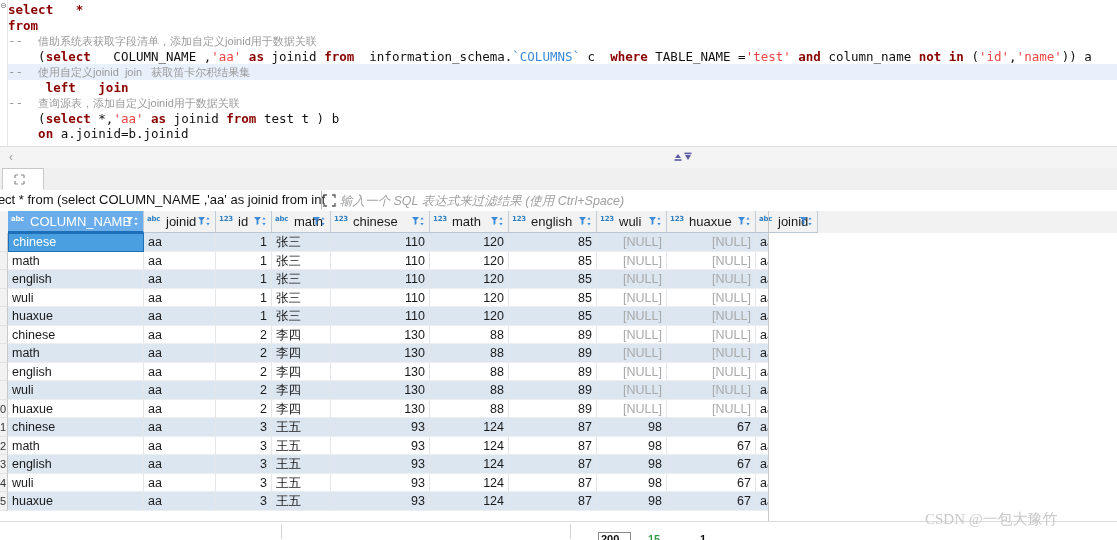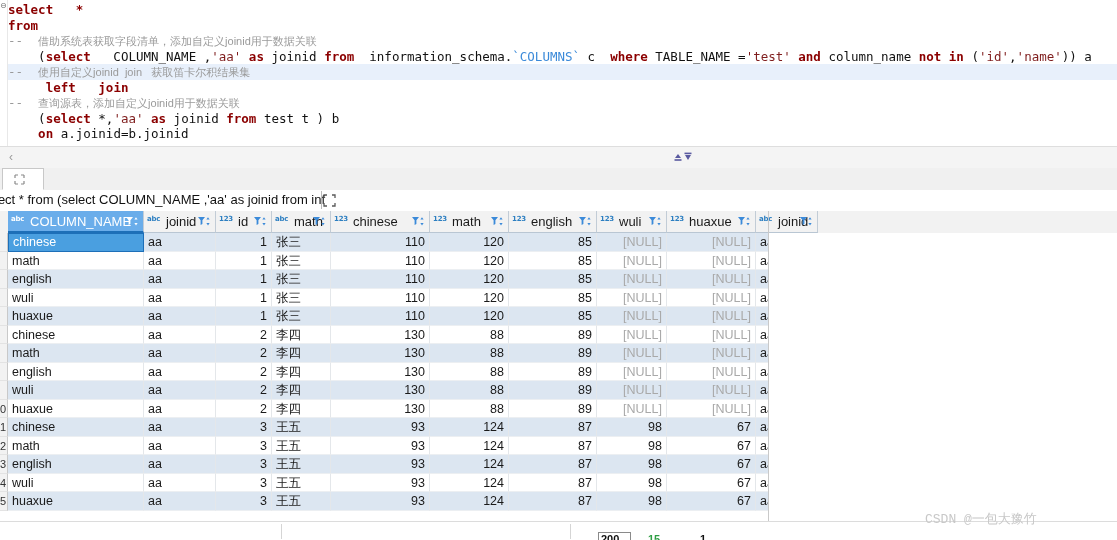--- a/index.html
+++ b/index.html
@@ -22,21 +22,21 @@
   }
   .code{
     position:absolute;left:8px;top:2px;right:0;
     font-family:"DejaVu Sans Mono","Liberation Mono",monospace;
     font-size:12.5px;line-height:15.5px;white-space:pre;
   }
   .ln{height:15.5px;white-space:pre;}
   .ln.hl{background:#e8f0fb;}
   .kw{color:#7c2d12;font-weight:bold;color:#8b0000;}
   .plain{color:#111;}
-  .str{color:#7f1d1d;}
+  .str{color:#ef4444;}
   .tick{color:#3b8ad9;}
   .cmt{color:#9a9a9a;font-family:"Liberation Sans","DejaVu Sans",sans-serif;font-size:11px;}
   .cmtdash{color:#9a9a9a;font-family:"DejaVu Sans Mono",monospace;}
   .fold{
     position:absolute;left:0px;top:3px;width:7px;height:7px;
     color:#6f6f6f;font-size:9px;line-height:7px;
   }
 
   
   .edgebar{
@@ -160,22 +160,22 @@
   }
   .tbbox{
     position:absolute;top:10px;width:33px;height:13px;border:1px solid #8a8a8a;
     background:#ffffff;box-sizing:border-box;
   }
   .tbgreen{color:#2f9e44;}
 
   
   .wm{
     position:absolute;left:925px;top:510px;
-    font-size:13px;color:#c8c8c8;white-space:nowrap;
-    font-family:Liberation Mono, monospace;
+    font-size:15px;color:#c8c8c8;white-space:nowrap;
+    font-family:Liberation Serif, serif;
   }
 </style>
 </head>
 <body>
 
 <div class="app">
 
   <div class="editor">
     <div class="gutter"></div>
     <div class="code" id="code-area"><div class="ln"><span class="kw">select</span><span class="plain">   </span><span class="kw">*</span></div><div class="ln"><span class="kw">from</span></div><div class="ln"><span class="cmtdash">--  </span><span class="cmt">借助系统表获取字段清单，添加自定义joinid用于数据关联</span></div><div class="ln"><span class="plain">    (</span><span class="kw">select</span><span class="plain">   COLUMN_NAME ,</span><span class="str">'aa'</span><span class="plain"> </span><span class="kw">as</span><span class="plain"> joinid </span><span class="kw">from</span><span class="plain">  information_schema.</span><span class="tick">`COLUMNS`</span><span class="plain"> c  </span><span class="kw">where</span><span class="plain"> TABLE_NAME =</span><span class="str">'test'</span><span class="plain"> </span><span class="kw">and</span><span class="plain"> column_name </span><span class="kw">not</span><span class="plain"> </span><span class="kw">in</span><span class="plain"> (</span><span class="str">'id'</span><span class="plain">,</span><span class="str">'name'</span><span class="plain">)) a</span></div><div class="ln hl"><span class="cmtdash">--  </span><span class="cmt">使用自定义joinid  join   获取笛卡尔积结果集</span></div><div class="ln"><span class="plain">     </span><span class="kw">left</span><span class="plain">   </span><span class="kw">join</span></div><div class="ln"><span class="cmtdash">--  </span><span class="cmt">查询源表，添加自定义joinid用于数据关联</span></div><div class="ln"><span class="plain">    (</span><span class="kw">select</span><span class="plain"> *,</span><span class="str">'aa'</span><span class="plain"> </span><span class="kw">as</span><span class="plain"> joinid </span><span class="kw">from</span><span class="plain"> test t ) b</span></div><div class="ln"><span class="plain">    </span><span class="kw">on</span><span class="plain"> a.joinid=b.joinid</span></div></div>
@@ -205,20 +205,21 @@
   </div>
 
   <div class="filterbar">
     <span class="filtersql">lect * from (select COLUMN_NAME ,'aa' as joinid from inf</span>
     <span class="filtersep"></span>
     <span class="filtericon">
       <svg width="13" height="13" viewBox="0 0 13 13">
         <path d="M1 4 L1 1 L4 1 M12 4 L12 1 L9 1 M1 9 L1 12 L4 12 M12 9 L12 12 L9 12" stroke="#5a5a5a" stroke-width="1.3" fill="none"></path>
       </svg>
     </span>
+    <span class="filterph">输入一个 SQL 表达式来过滤结果 (使用 Ctrl+Space)</span>
   </div>
 
   <div class="grid">
     <div class="hdrrow" id="header-row">
       <div class="rownum-hdr"></div>
     <div class="th sel" style="left: 8px; width: 136px;">
           <span class="typ">abc</span>
           <span class="tname">COLUMN_NAME</span>
           <span class="fsort" style="right: 3px;"><svg width="15" height="14" viewBox="0 0 15 14">
               <path d="M1 2 L8 2 L5.4 5.2 L5.4 9 L3.6 10 L3.6 5.2 Z" fill="#ffffff"></path>

